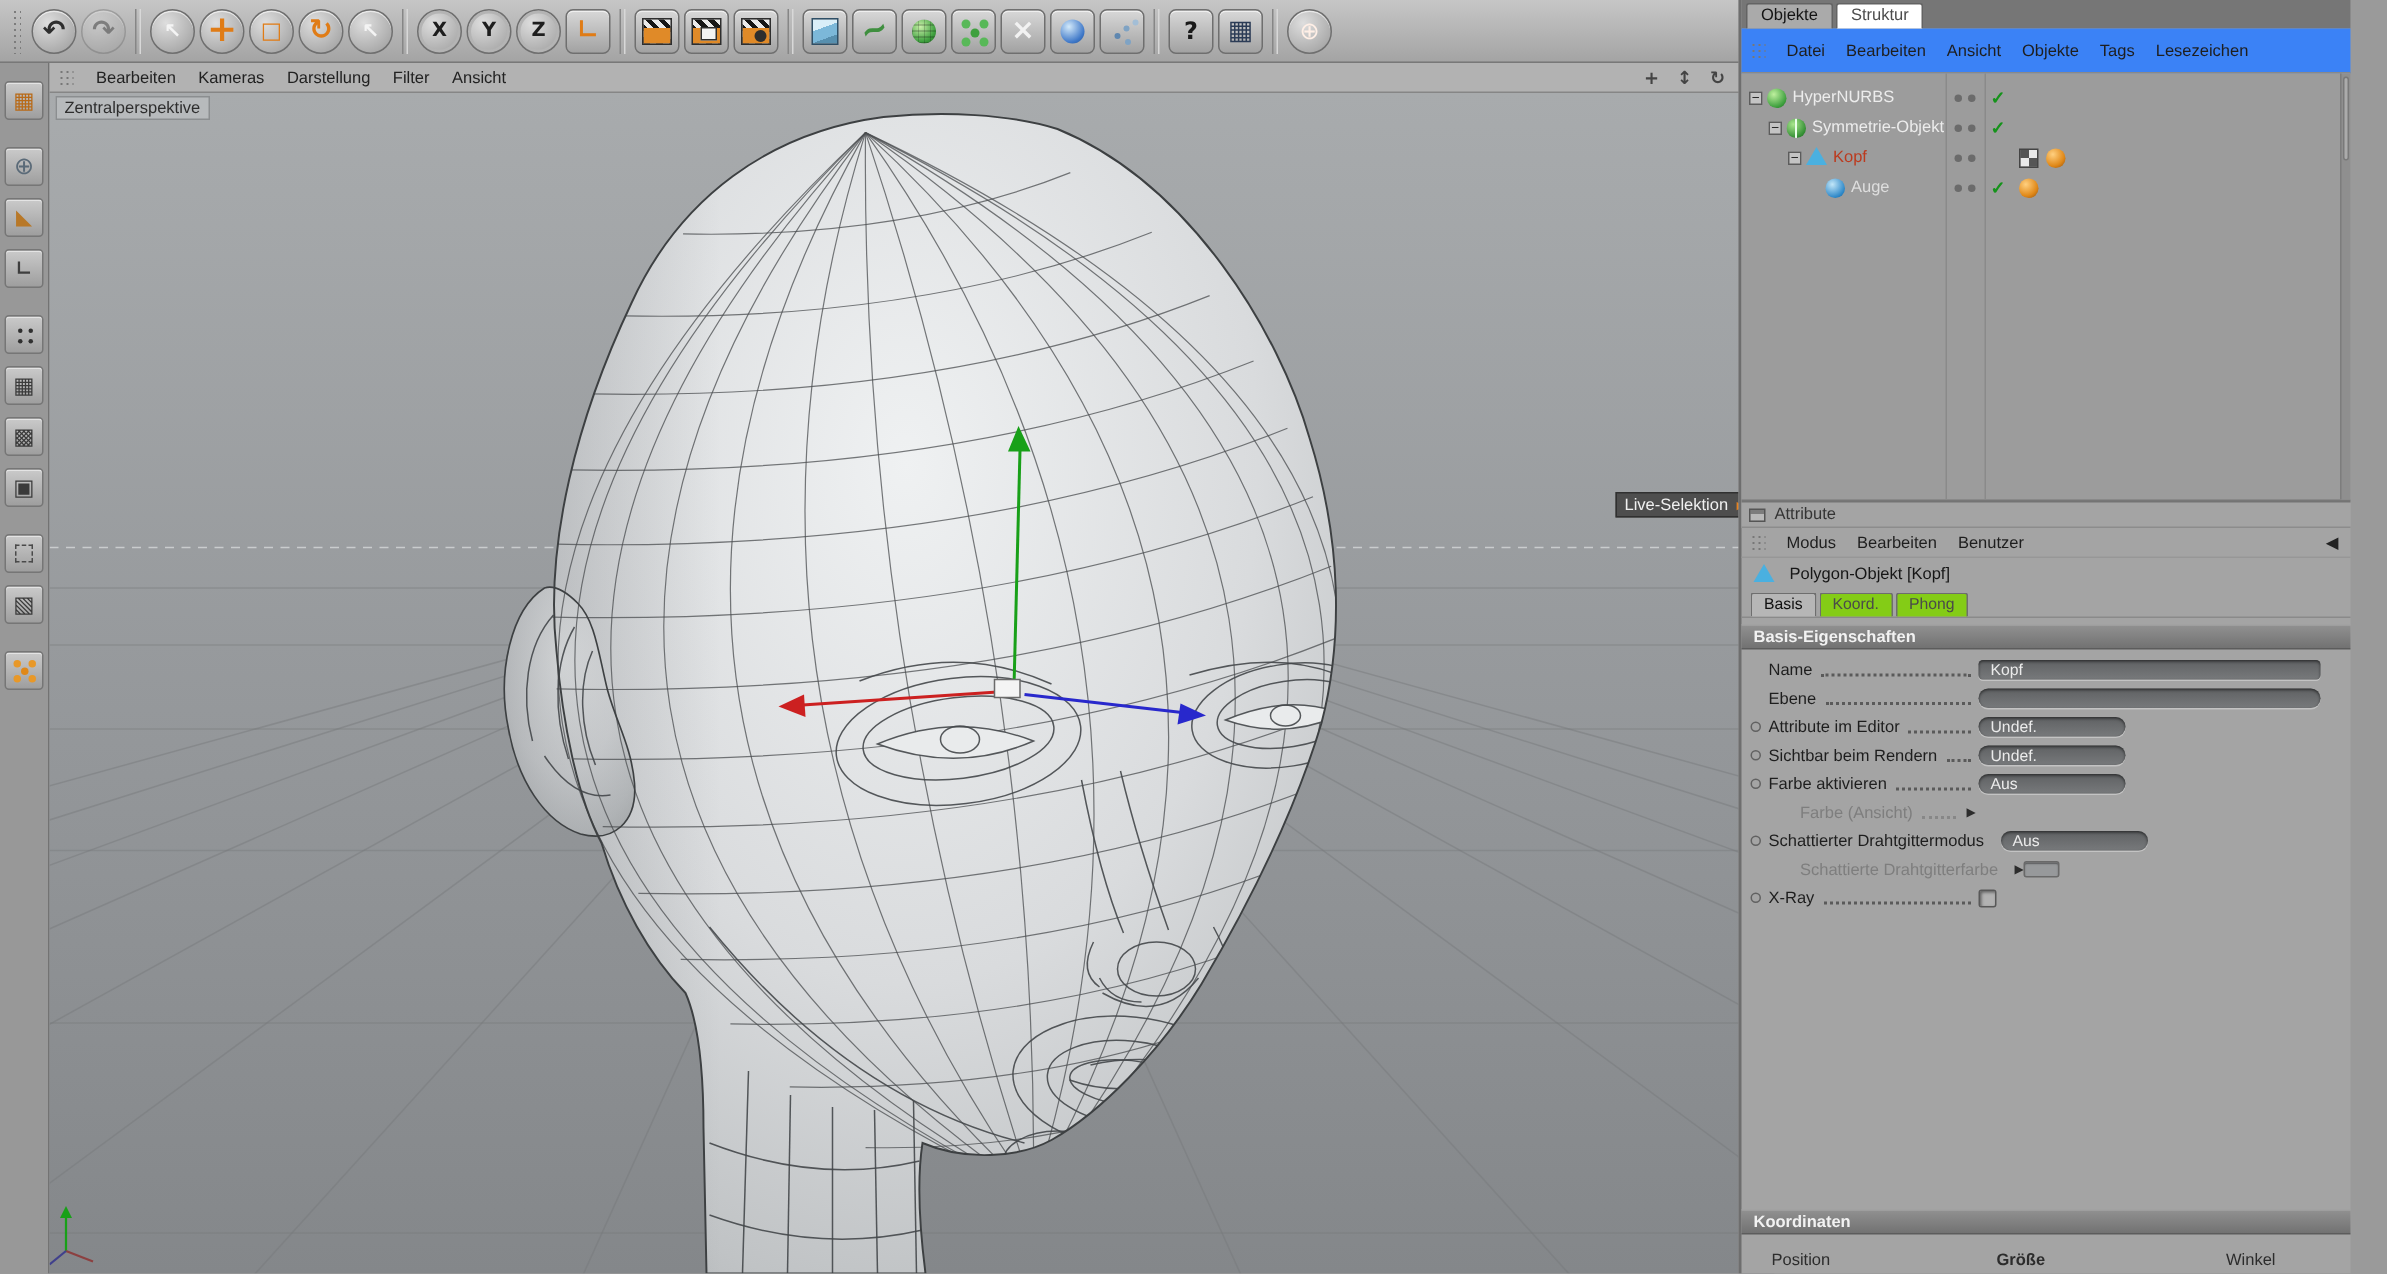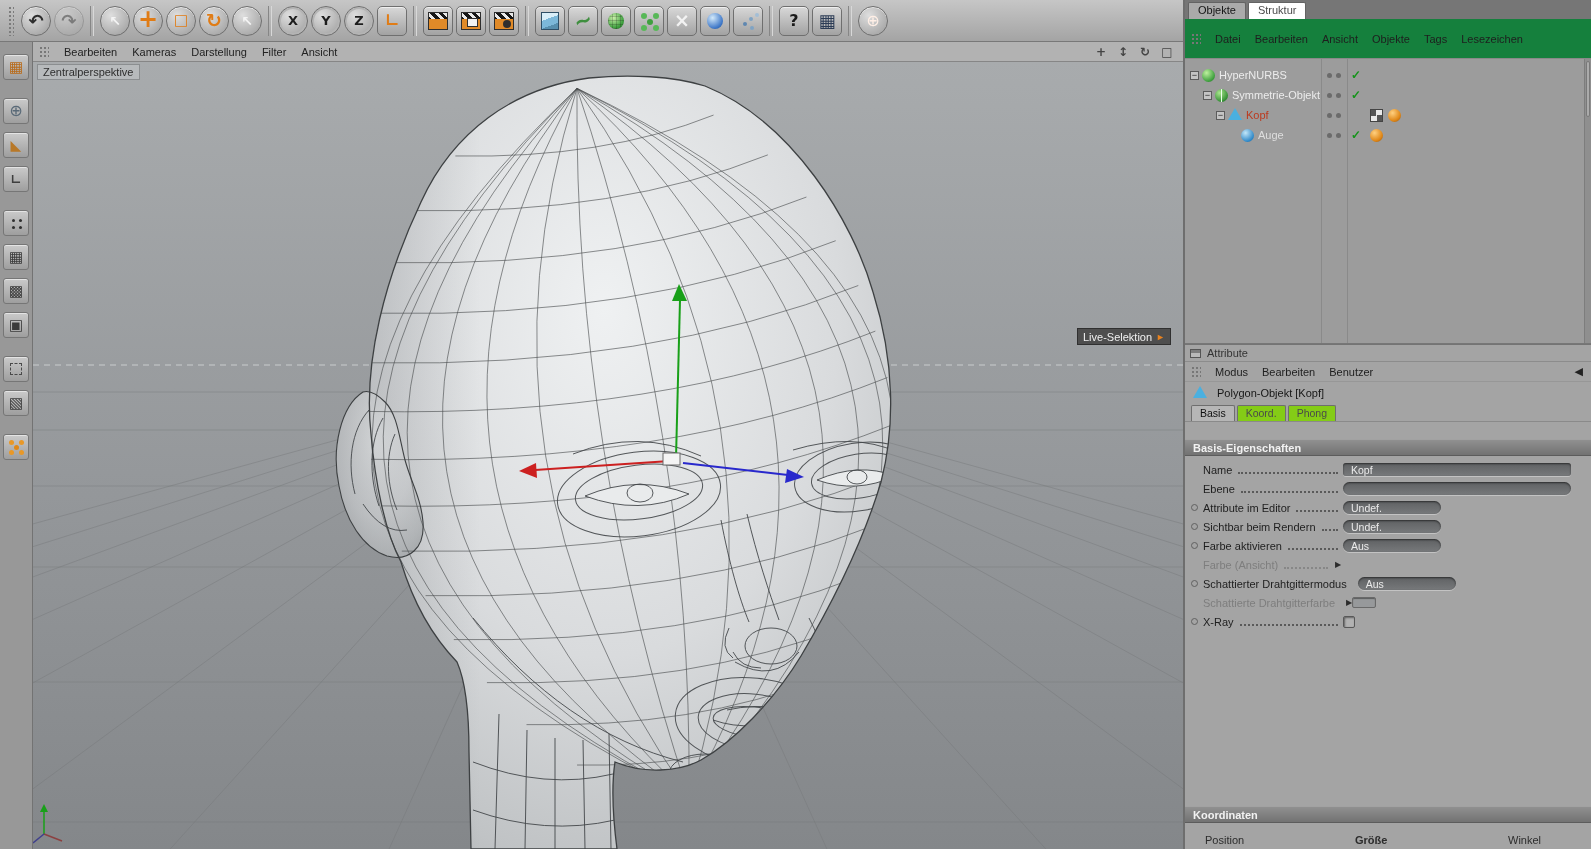--- a/index.html
+++ b/index.html
@@ -84,27 +84,27 @@
   .vp-canvas { position:absolute; left:0; top:20px; right:0; bottom:0; overflow:hidden;
     background:linear-gradient(#a8abad, #94979a 55%, #84878a); }
   #vp-svg { position:absolute; inset:0; width:100%; height:100%; }
   .vp-camera-label { position:absolute; left:4px; top:2px; height:16px; line-height:14px; padding:0 5px;
     background:#b7babc; border:1px solid #8b8e90; color:#2e2e2e; font-size:11px; }
   .vp-tool-chip { position:absolute; right:12px; top:266px; height:17px; display:flex; align-items:center; gap:4px;
     background:#4e4e4e; border:1px solid #303030; color:#f0f0f0; font-size:11px; padding:0 5px; }
   .vp-tool-chip .chip-arrow { color:#e8821e; font-size:9px; }
 
   
-  #right-panel { position:absolute; left:1183px; top:0; width:408px; height:849px; background:#a4a4a4;
+  #right-panel { position:absolute; left:1159px; top:0; width:408px; height:849px; background:#a4a4a4;
     border-left:2px solid #6e6e6e; font-size:11px; color:#1e1e1e; }
   .om-tabs { height:19px; background:#767676; display:flex; align-items:flex-end; gap:2px; padding-left:3px; }
   .om-tab { height:17px; line-height:15px; padding:0 9px; background:#ffffff; color:#4c4c4c;
     border:1px solid #636363; border-bottom:none; border-radius:2px 2px 0 0; cursor:pointer; }
   .om-tab[data-active="true"] { background:#aaaaaa; color:#141414; }
-  .om-menubar { height:40px; background:#15803d; border-bottom:1px solid #898989; display:flex; align-items:center;
+  .om-menubar { height:30px; background:#3b82f6; border-bottom:1px solid #898989; display:flex; align-items:center;
     gap:14px; padding-left:6px; }
   .om-menubar .menu-item { cursor:pointer; }
   .om-tree { position:relative; height:285px; background:#9c9c9c; border-bottom:1px solid #777; padding-top:6px; }
   .om-colsep { position:absolute; top:0; bottom:0; width:1px; background:#8a8a8a; }
   .om-scroll { position:absolute; right:0; top:0; bottom:0; width:7px; background:#8f8f8f; border-left:1px solid #7d7d7d; }
   .om-scroll .thumb { position:absolute; left:1px; right:1px; top:2px; height:56px; background:#ababab; border:1px solid #797979; border-radius:2px; }
   .om-row { position:relative; height:20px; display:flex; align-items:center; cursor:pointer; }
   .om-row .indent { flex:none; }
   .expander { flex:none; width:9px; height:9px; background:#c4c4c4; border:1px solid #5c5c5c; font-size:9px; line-height:7px;
     text-align:center; color:#222; margin-right:3px; }
@@ -134,28 +134,28 @@
   .am-header { height:18px; background:#a4a4a4; border-top:1px solid #747474; border-bottom:1px solid #8c8c8c;
     display:flex; align-items:center; gap:6px; padding-left:5px; color:#343434; }
   .win-icon { width:11px; height:9px; border:1px solid #555; background:linear-gradient(#7d7d7d 0 3px, #b9b9b9 3px); }
   .am-menubar { height:20px; display:flex; align-items:center; gap:14px; padding:0 8px 0 6px; border-bottom:1px solid #979797; }
   .am-collapse { margin-left:auto; font-size:11px; color:#222; cursor:pointer; }
   .am-object { height:22px; display:flex; align-items:center; gap:6px; padding-left:8px; color:#161616; }
   .am-tabs { height:18px; display:flex; align-items:flex-end; gap:2px; padding-left:6px; border-bottom:1px solid #8a8a8a; }
   .am-tab { height:16px; line-height:14px; padding:0 8px; background:#84cc16; color:#4a4a4a; font-size:10.5px;
     border:1px solid #6e6e6e; border-bottom:none; border-radius:2px 2px 0 0; cursor:pointer; }
   .am-tab[data-active="true"] { background:#b6b6b6; color:#101010; }
-  .am-section { height:17px; line-height:17px; margin-top:17px; padding-left:8px; font-weight:bold; color:#f2f2f2;
+  .am-section { height:17px; line-height:17px; margin-top:4px; padding-left:8px; font-weight:bold; color:#f2f2f2;
     background:linear-gradient(#909090,#727272); border-top:1px solid #a2a2a2; border-bottom:1px solid #5c5c5c; }
   .am-rows { padding:4px 6px 0 0; }
   .am-row { position:relative; height:19px; display:flex; align-items:center; padding-left:18px; }
   .adot { position:absolute; left:6px; width:7px; height:7px; border:1.5px solid #616161; border-radius:50%; display:none; cursor:pointer; }
   .adot[data-dot="true"] { display:block; }
   .albl { white-space:nowrap; }
-  .am-row[data-disabled="true"] .albl { color:#7e7e7e; }
+  .am-row[data-disabled="true"] .albl { color:#7e7e7e;margin-left:21px; }
   .leader { flex:1; height:8px; margin:0 5px 0 6px; border-bottom:2px dotted #4e4e4e; opacity:.85; }
   .am-row[data-disabled="true"] .leader { border-color:#828282; }
   .aarrow { font-size:8px; color:#2c2c2c; width:10px; text-align:center; cursor:pointer; }
   .aarrow:empty { width:0; }
   .fieldwrap { flex:none; width:242px; display:flex; align-items:center; }
   .field { display:none; height:13px; align-items:center; padding:0 8px; color:#ebebeb; font-size:10.5px;
     background:linear-gradient(#5f6163,#77797b); border-radius:7px;
     box-shadow:inset 0 1px 2px rgba(0,0,0,.55), 0 1px 0 rgba(255,255,255,.35); cursor:pointer; overflow:hidden; }
   .am-row[data-kind="text"] .field { display:flex; width:228px; border-radius:3px; }
   .am-row[data-kind="dropdown-wide"] .field { display:flex; width:228px; }

